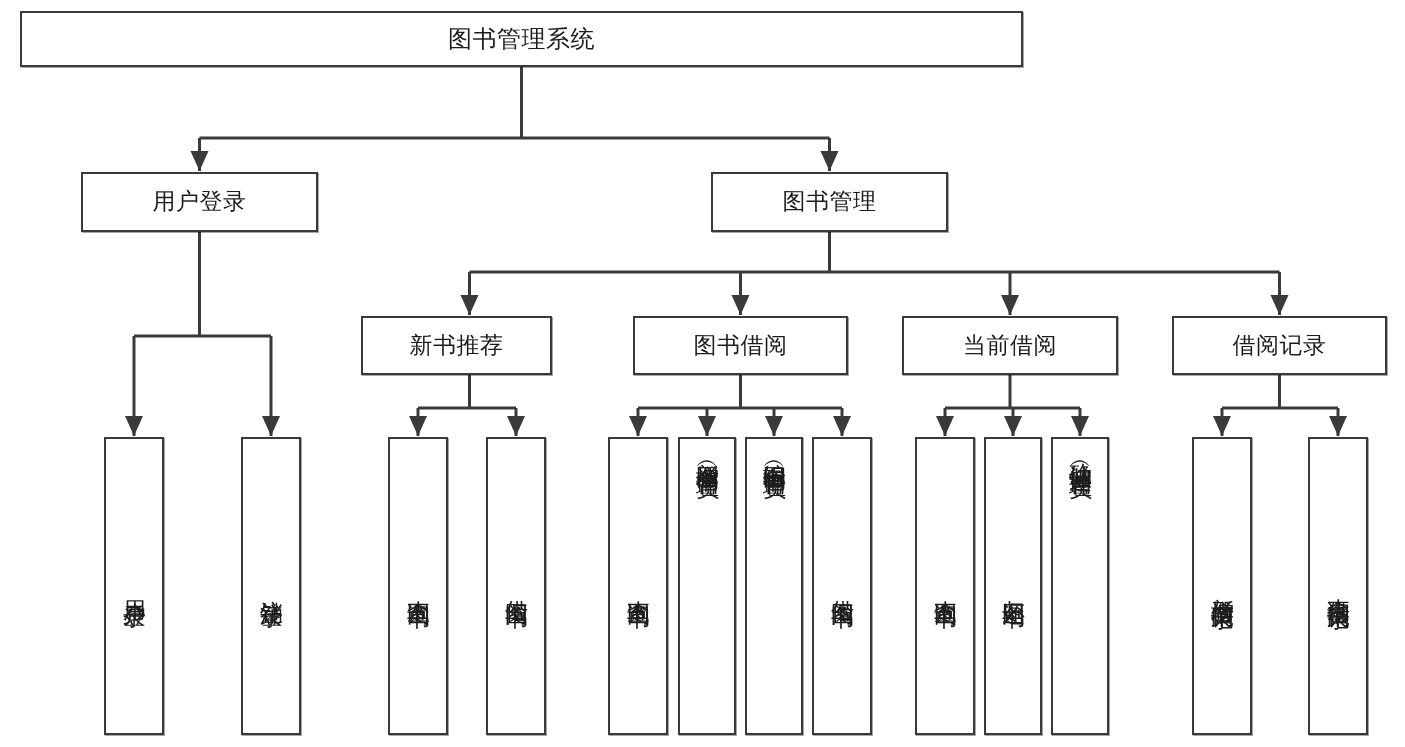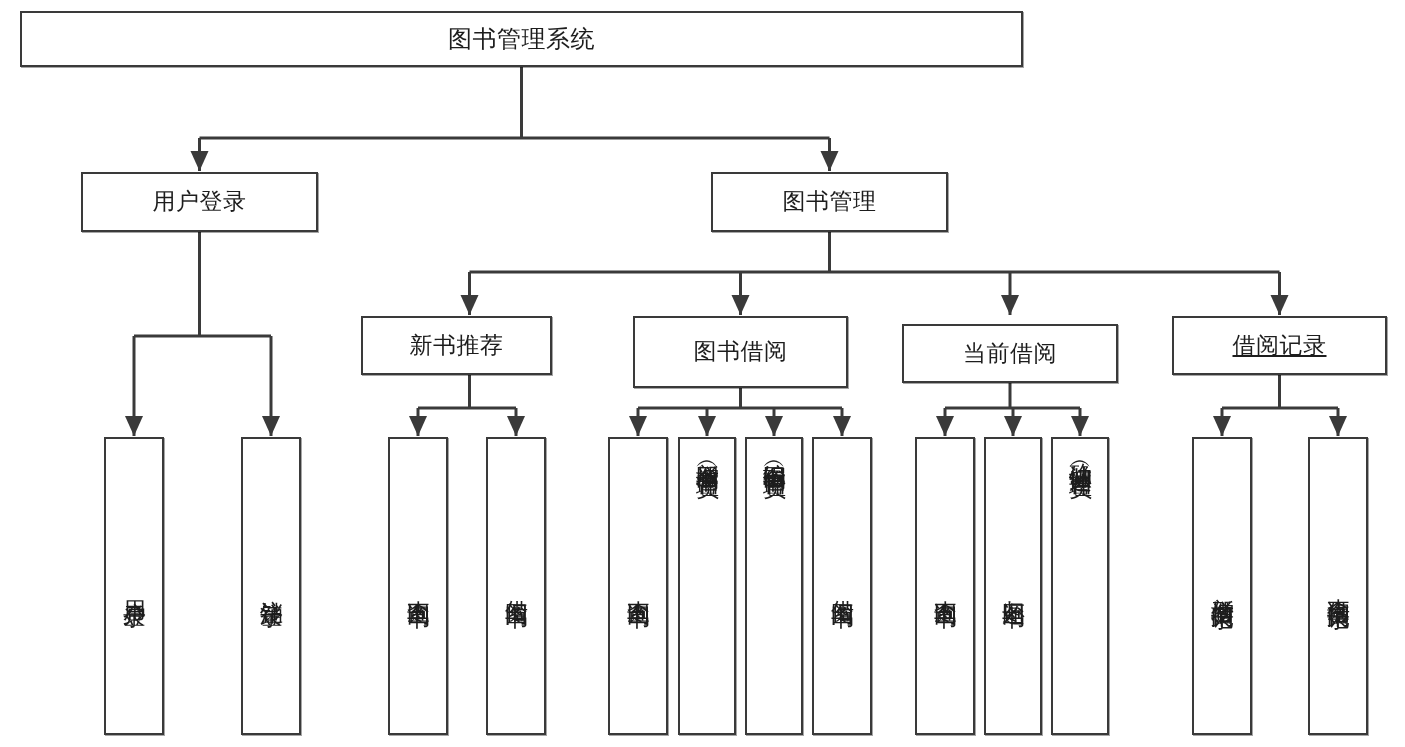--- a/index.html
+++ b/index.html
@@ -139,28 +139,28 @@
       </div>
       <div class="node-box node-horizontal" style="left: 81px; top: 172px; width: 237px; height: 60px; border-color: rgb(58, 58, 58); background: rgb(255, 255, 255);">
         <span class="node-label" style="color: rgb(29, 29, 29);">用户登录</span>
       </div>
       <div class="node-box node-horizontal" style="left: 711px; top: 172px; width: 237px; height: 60px; border-color: rgb(58, 58, 58); background: rgb(255, 255, 255); align-items: center;">
         <span class="node-label" style="color: rgb(29, 29, 29);">图书管理</span>
       </div>
       <div class="node-box node-horizontal" style="left: 361px; top: 316px; width: 191px; height: 59px; border-color: rgb(58, 58, 58); background: rgb(255, 255, 255);">
         <span class="node-label" style="color: rgb(29, 29, 29);">新书推荐</span>
       </div>
-      <div class="node-box node-horizontal" style="left: 633px; top: 316px; width: 215px; height: 72px; border-color: rgb(58, 58, 58); background: rgb(255, 255, 255);">
+      <div class="node-box node-horizontal" style="left: 633px; top: 316px; width: 215px; height: 59px; border-color: rgb(58, 58, 58); background: rgb(255, 255, 255);">
         <span class="node-label" style="color: rgb(29, 29, 29);">图书借阅</span>
       </div>
-      <div class="node-box node-horizontal" style="left: 902px; top: 324px; width: 216px; height: 59px; border-color: rgb(58, 58, 58); background: rgb(255, 255, 255);">
+      <div class="node-box node-horizontal" style="left: 902px; top: 316px; width: 216px; height: 59px; border-color: rgb(58, 58, 58); background: rgb(255, 255, 255);">
         <span class="node-label" style="color: rgb(29, 29, 29);">当前借阅</span>
       </div>
       <div class="node-box node-horizontal" style="left: 1172px; top: 316px; width: 215px; height: 59px; border-color: rgb(58, 58, 58); background: rgb(255, 255, 255);">
-        <span class="node-label" style="color: rgb(29, 29, 29); text-decoration: underline;">借阅记录</span>
+        <span class="node-label" style="color: rgb(29, 29, 29);">借阅记录</span>
       </div>
       <div class="node-box node-vertical node-center" style="left: 104px; top: 437px; width: 60px; height: 298px; border-color: rgb(58, 58, 58); background: rgb(255, 255, 255);">
         <span class="node-label" style="color: rgb(29, 29, 29);">用户登录</span>
       </div>
       <div class="node-box node-vertical node-center" style="left: 241px; top: 437px; width: 60px; height: 298px; border-color: rgb(58, 58, 58); background: rgb(255, 255, 255);">
         <span class="node-label" style="color: rgb(29, 29, 29);">注销登录</span>
       </div>
       <div class="node-box node-vertical node-center" style="left: 388px; top: 437px; width: 60px; height: 298px; border-color: rgb(58, 58, 58); background: rgb(255, 255, 255);">
         <span class="node-label" style="color: rgb(29, 29, 29);">查询图书</span>
       </div>

